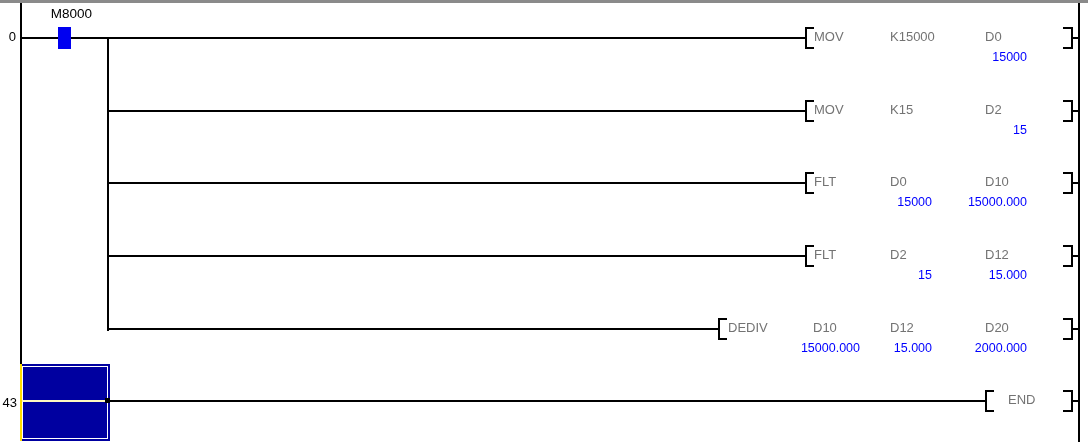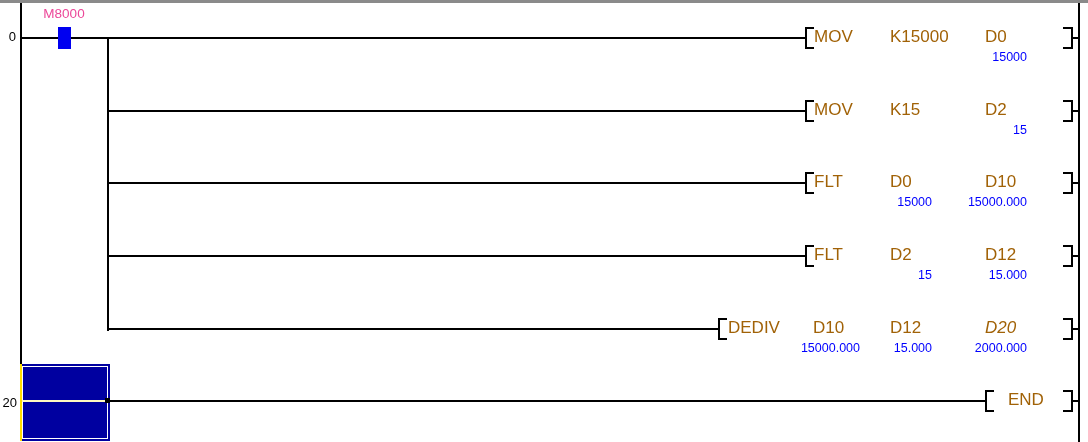--- a/index.html
+++ b/index.html
@@ -5,23 +5,23 @@
   html,body{margin:0;padding:0;background:#ffffff;}
   .canvas{
     position:relative;width:1088px;height:442px;background:#ffffff;
     font-family:"Liberation Sans",sans-serif;overflow:hidden;
   }
   .topbar{position:absolute;left:0;top:0;width:1088px;height:3px;background:#8a8a8a;}
   .rail{position:absolute;width:2px;background:#000000;}
   .wire{position:absolute;height:2px;background:#000000;}
   .vwire{position:absolute;width:2px;background:#000000;}
   .rnum{position:absolute;left:0;font-size:13px;line-height:14px;color:#000000;text-align:right;}
-  .clabel{position:absolute;font-size:13.5px;line-height:14px;color:#ec4899;text-align:center;white-space:nowrap;}
+  .clabel{position:absolute;font-size:13.5px;line-height:14px;color:#000000;text-align:right;white-space:nowrap;}
   .contact{position:absolute;background:#0000f0;}
-  .mn,.op{position:absolute;font-size:17px;line-height:14px;color:#a16207;white-space:nowrap;}
+  .mn,.op{position:absolute;font-size:13px;line-height:14px;color:#737373;white-space:nowrap;}
   .val{position:absolute;font-size:12.5px;line-height:13px;color:#0000ff;white-space:nowrap;text-align:right;}
   .lb{position:absolute;width:2px;height:22px;background:#000000;}
   .lb::before{content:"";position:absolute;left:0;top:0;width:9px;height:2px;background:#000000;}
   .lb::after{content:"";position:absolute;left:0;bottom:0;width:9px;height:2px;background:#000000;}
   .rb{position:absolute;width:2px;height:22px;background:#000000;left:1071px;}
   .rb::before{content:"";position:absolute;left:-8px;top:0;width:10px;height:2px;background:#000000;}
   .rb::after{content:"";position:absolute;left:-8px;bottom:0;width:10px;height:2px;background:#000000;}
   .rconn{position:absolute;left:1073px;width:5px;height:2px;background:#000000;}
   .cursor{position:absolute;left:20px;top:364px;width:90px;height:77px;background:#0000a0;}
   .cursor-ring{position:absolute;left:2px;top:2px;right:2px;bottom:2px;border:1px solid #ffffff;}
@@ -32,21 +32,21 @@
 </head>
 <body>
 
 <div class="canvas">
 
   <div class="topbar"></div>
   <div class="rail" style="left:20px;top:3px;height:361px;"></div>
   <div class="rail" style="left:1078px;top:3px;height:439px;"></div>
 
   <div class="rnum" style="top:30px;width:16px;">0</div>
-  <div class="rnum" style="top:396px;width:17px;">20</div>
+  <div class="rnum" style="top:396px;width:17px;">43</div>
 
   <div class="clabel" style="left:36px;top:7px;width:56px;">M8000</div>
   <div class="wire" style="left:22px;top:37px;width:36px;"></div>
   <div class="contact" style="left:58px;top:27px;width:13px;height:22px;"></div>
   <div class="wire" style="left:71px;top:37px;width:734px;"></div>
   <div class="lb" style="left:805px;top:27px;"></div>
   <div class="mn" style="left:814px;top:30px;">MOV</div>
   <div class="op" style="left:890px;top:30px;">K15000</div>
   <div class="op" style="left:985px;top:30px;">D0</div>
   <div class="val" style="right:61px;top:51px;">15000</div>
@@ -84,21 +84,21 @@
   <div class="rb" style="top:245px;"></div>
   <div class="rconn" style="top:255px;"></div>
 
   <div class="wire" style="left:109px;top:328px;width:609px;"></div>
   <div class="lb" style="left:718px;top:318px;"></div>
   <div class="mn" style="left:728px;top:321px;">DEDIV</div>
   <div class="op" style="left:813px;top:321px;">D10</div>
   <div class="val" style="right:228px;top:342px;">15000.000</div>
   <div class="op" style="left:890px;top:321px;">D12</div>
   <div class="val" style="right:156px;top:342px;">15.000</div>
-  <div class="op" style="left:985px;top:321px;font-style:italic;">D20</div>
+  <div class="op" style="left:985px;top:321px;">D20</div>
   <div class="val" style="right:61px;top:342px;">2000.000</div>
   <div class="rb" style="top:318px;"></div>
   <div class="rconn" style="top:328px;"></div>
 
   <div class="cursor">
     <div class="cursor-ring"></div>
     <div class="cursor-rail"></div>
     <div class="cursor-wire"></div>
     <div class="cursor-nub"></div>
   </div>

